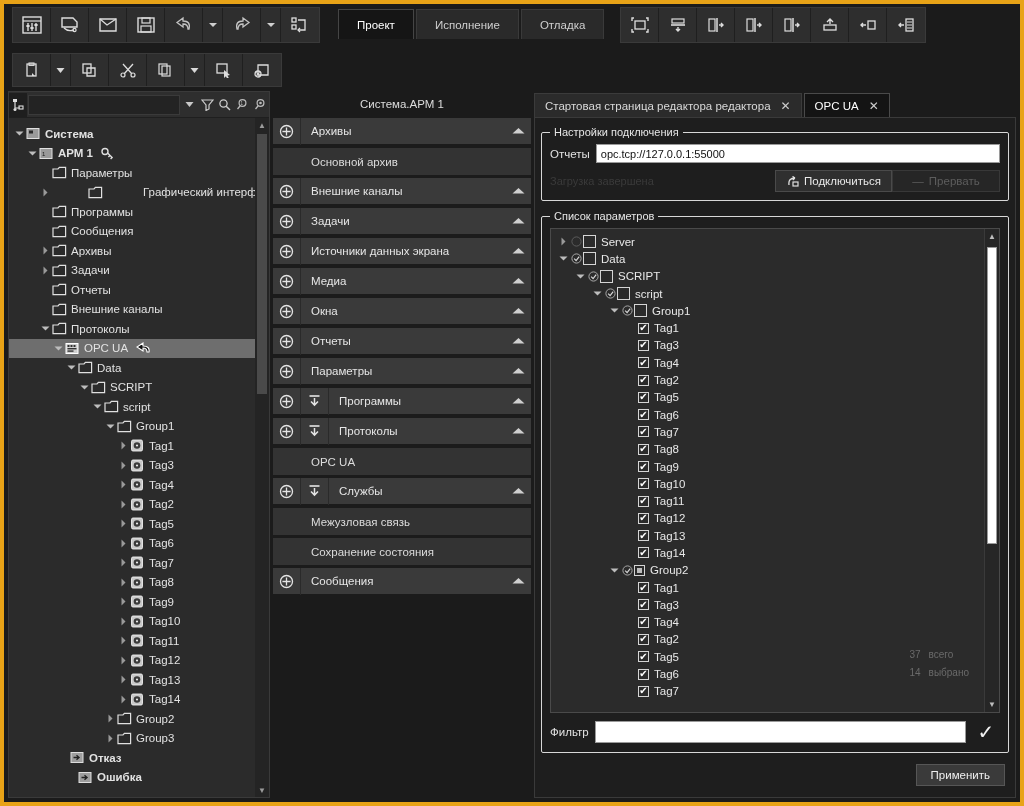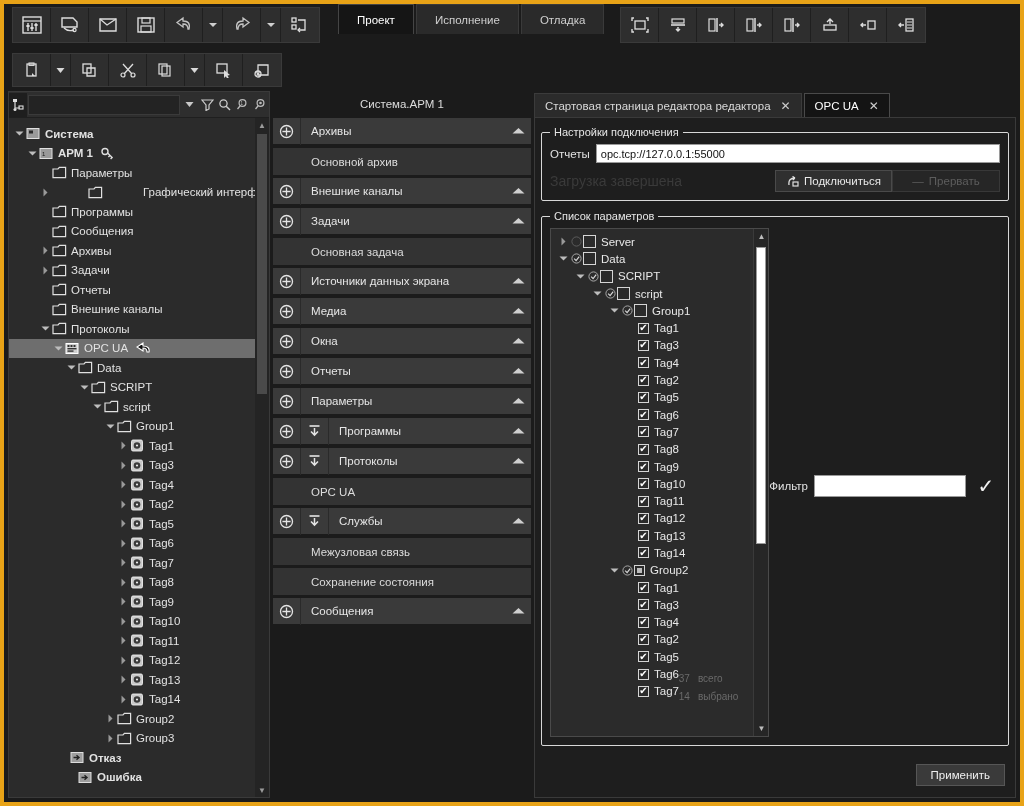--- a/index.html
+++ b/index.html
@@ -22,21 +22,21 @@
   .topbar { height:45px; background:#1b1b1b; position:relative; display:flex; align-items:flex-start; }
   .tb-group { display:flex; background:#2e2e2e; height:36px; margin:3px 0 0 8px; border:1px solid #3a3a3a;}
   .tb-btn {
     width:38px; height:34px; display:flex; align-items:center; justify-content:center;
     border-right:1px solid #1f1f1f; background:#2e2e2e; color:#d8d8d8; cursor:pointer;
   }
   .tb-btn:last-child { border-right:none; }
   .tb-btn.small { width:20px; }
   .tb-btn svg { display:block; }
 
-  .tabs-row { display:flex; align-items:flex-start; height:40px; margin-left:18px; }
+  .tabs-row { display:flex; align-items:center; height:40px; margin-left:18px; }
   .tab {
     padding:9px 18px 8px; font-size:11.5px; color:#cfcfcf;
     background:#2a2a2a; border:1px solid #3a3a3a; border-bottom:none;
     margin-right:2px; cursor:pointer; white-space:nowrap;
   }
   .tab.active { background:#151515; color:#fff; border-color:#454545; }
 
   .tb-group.right { margin-left:14px; }
 
   
@@ -94,31 +94,31 @@
   }
   .dtab.active { background:#141414; color:#ffffff; border-color:#4a4a4a; }
   .dtab .x { color:#cfcfcf; font-size:12px; cursor:pointer; }
 
   .rp-body { flex:1; background:#1e1e1e; border:1px solid #3a3a3a; padding:8px 6px 6px; display:flex; flex-direction:column; min-height:0; }
 
   fieldset.gb {
     border:1px solid #d8d8d8; border-radius:2px; padding:6px 8px 8px;
     margin:0 0 9px 0; background:#1e1e1e;
   }
-  fieldset.gb.grow { flex:1; display:flex; flex-direction:row; min-height:0; margin-bottom:13px; }
+  fieldset.gb.grow { flex:1; display:flex; flex-direction:column; min-height:0; margin-bottom:6px; }
   legend.gbl { font-size:11px; color:#e6e6e6; padding:0 4px; }
 
   .srv-row { display:flex; align-items:center; gap:6px; }
   .srv-label { font-size:11.5px; color:#e2e2e2; }
   .srv-input {
     flex:1; height:19px; background:#ffffff; color:#111; border:1px solid #9a9a9a;
     font-size:11px; padding:0 4px;
   }
   .btn-row { display:flex; align-items:center; margin-top:7px; gap:0; }
-  .status-txt { flex:1; font-size:14px; color:#3a3a3a; }
+  .status-txt { flex:1; font-size:11px; color:#3a3a3a; }
   .btn {
     height:22px; min-width:108px; padding:0 10px; background:#2f2f2f; border:1px solid #4a4a4a;
     color:#e9e9e9; font-size:11.5px; display:flex; align-items:center; justify-content:center; gap:5px;
     cursor:pointer; white-space:nowrap;
   }
   .btn.disabled { color:#5d5d5d; border-color:#383838; background:#262626; cursor:default; }
 
   .param-wrap { flex:1; position:relative; min-height:0; display:flex; }
   .param-tree {
     flex:1; background:#2b2b2b; border:1px solid #4a4a4a; overflow:hidden; position:relative;
@@ -899,21 +899,20 @@
                   <path d="M7.5 3.4 v8.2 M3.4 7.5 h8.2" stroke="#e4e4e4" stroke-width="1.3"></path>
                 </svg>
               </span>
               <span class="acc-label">Задачи</span>
               <span class="acc-chev">
                 <svg width="13" height="8" viewBox="0 0 13 8">
                   <path d="M0.5 6.5 L6.5 1 L12.5 6.5 Z" fill="#cfcfcf"></path>
                 </svg>
               </span>
             </div>
-            <div class="acc-child">Основная задача</div>
             <div class="acc-row">
               <span class="acc-ic">
                 <svg width="15" height="15" viewBox="0 0 15 15">
                   <circle cx="7.5" cy="7.5" r="6" fill="none" stroke="#e4e4e4" stroke-width="1.3"></circle>
                   <path d="M7.5 3.4 v8.2 M3.4 7.5 h8.2" stroke="#e4e4e4" stroke-width="1.3"></path>
                 </svg>
               </span>
               <span class="acc-label">Источники данных экрана</span>
               <span class="acc-chev">
                 <svg width="13" height="8" viewBox="0 0 13 8">

